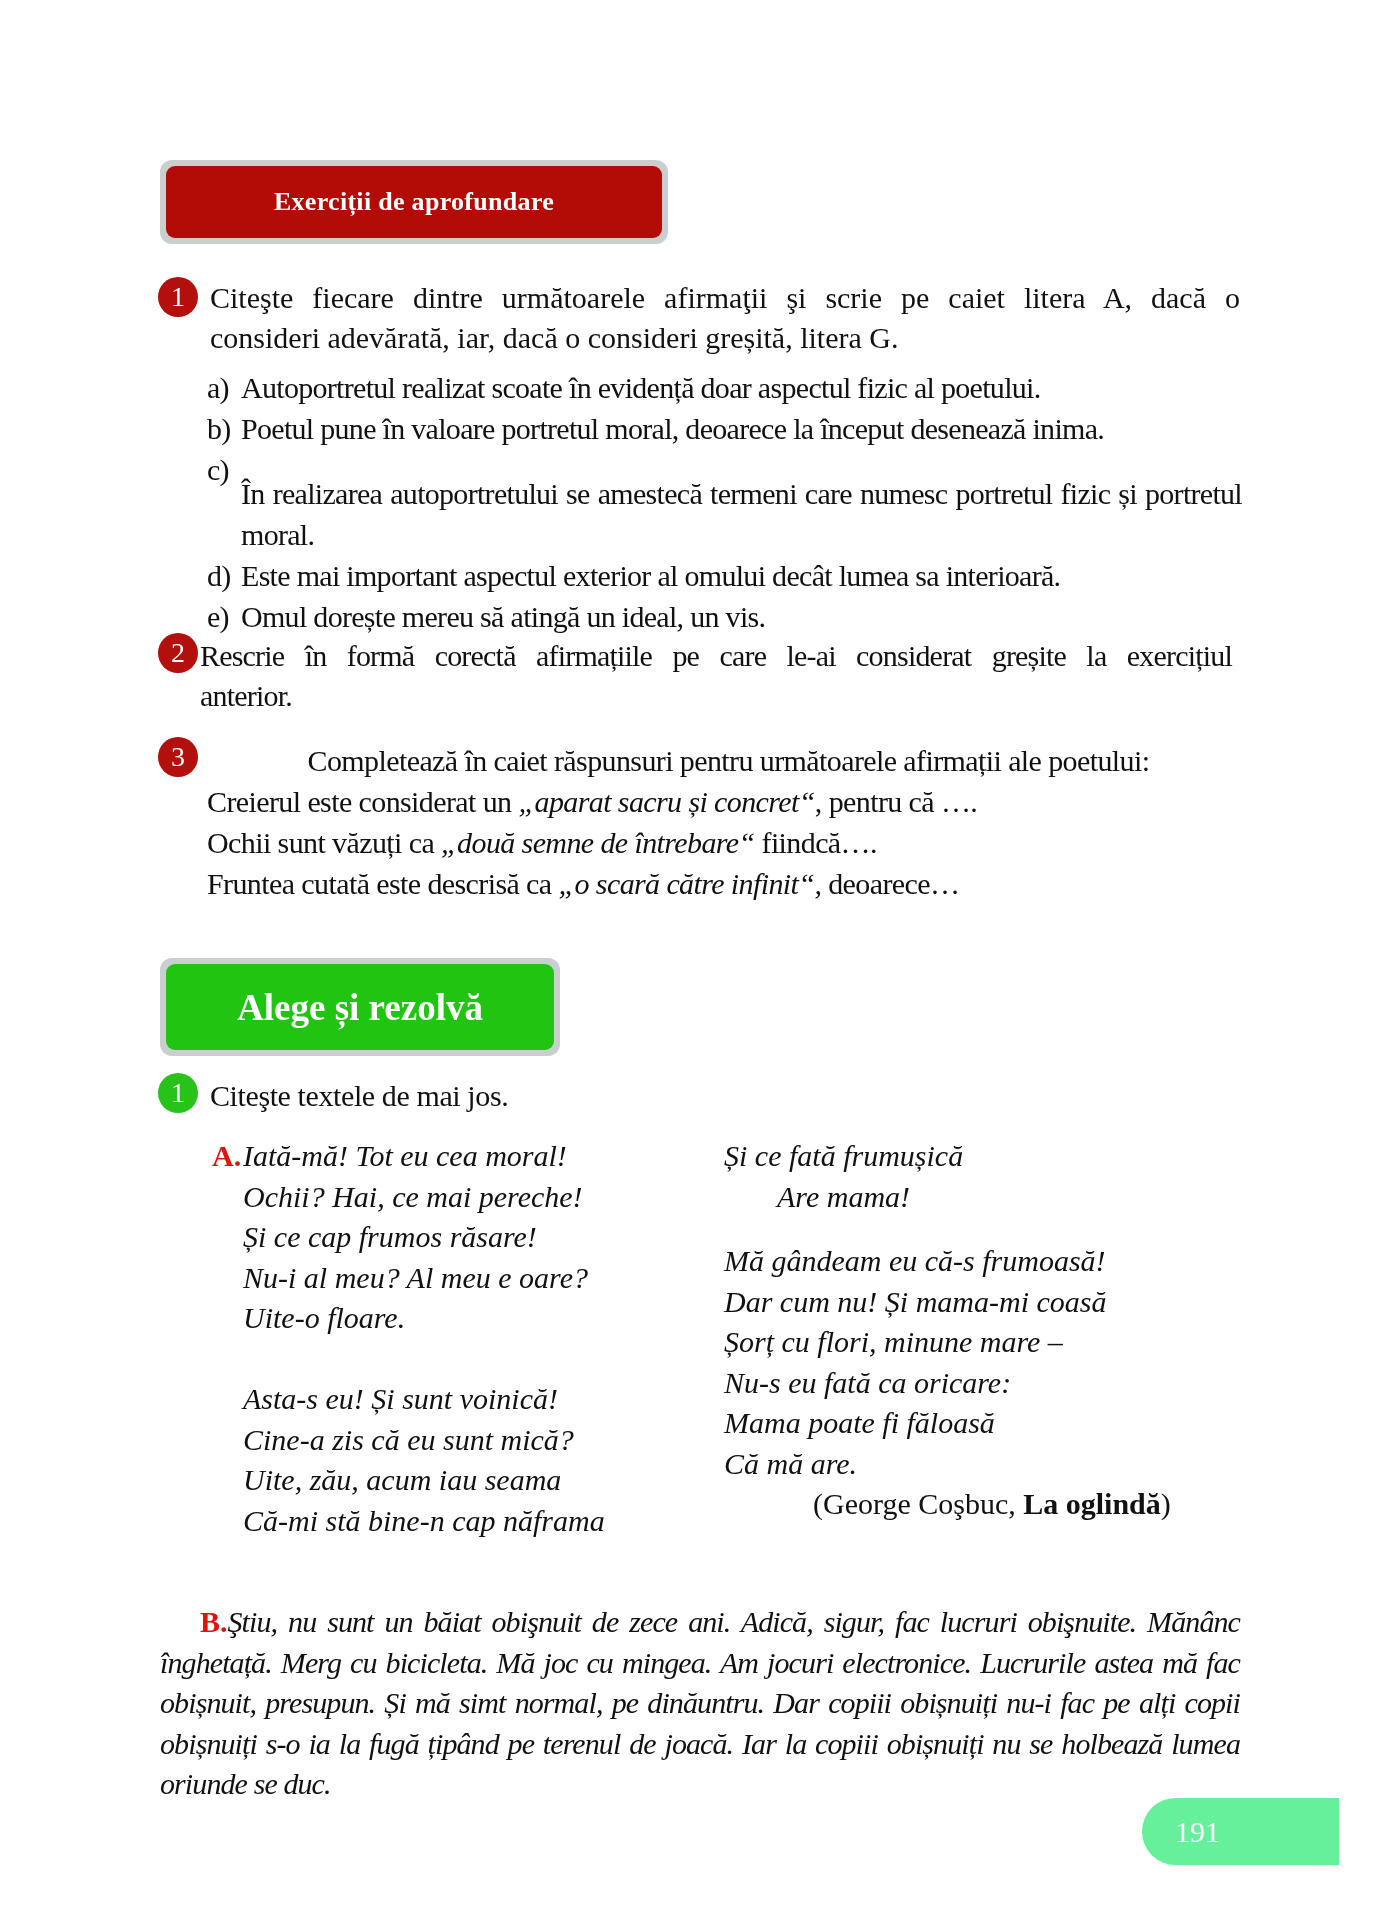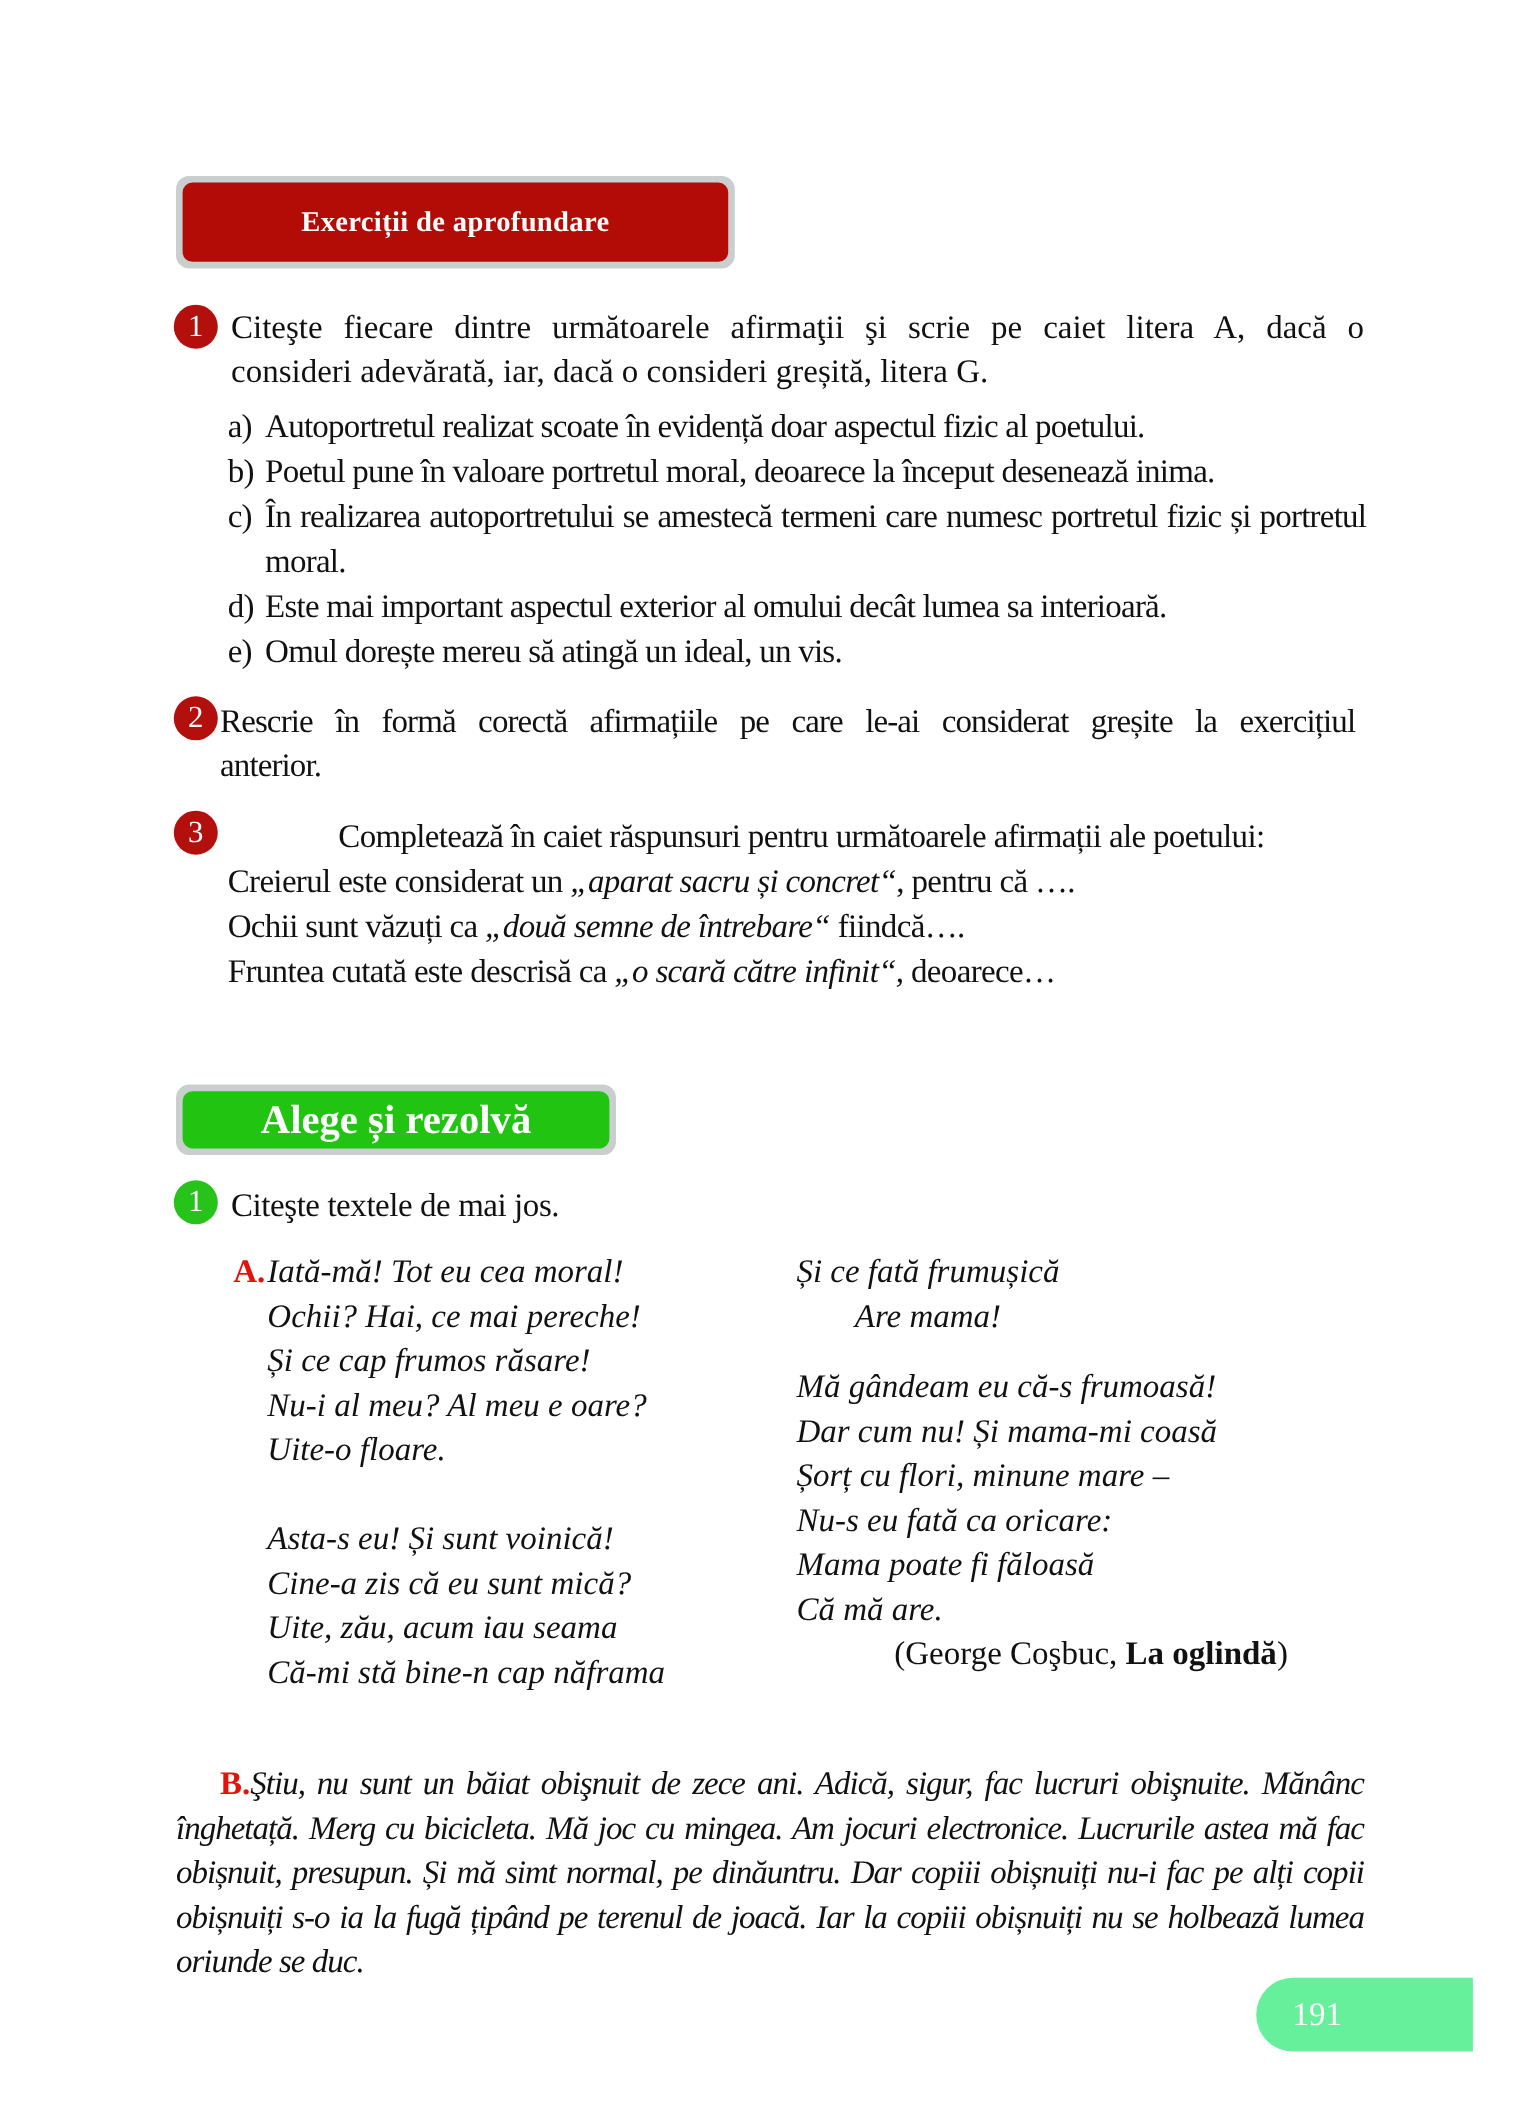--- a/index.html
+++ b/index.html
@@ -22,21 +22,21 @@
       height: 100%;
       display: flex;
       align-items: center;
       justify-content: center;
       color: #ffffff;
       font-weight: bold;
       font-family: "Liberation Serif", serif;
     }
     .banner-red { left: 160px; top: 160px; width: 508px; height: 84px; }
     .banner-red .banner-inner { background: #b30c06; font-size: 26px; letter-spacing: 0.3px; }
-    .banner-green { left: 160px; top: 986px; width: 400px; height: 64px; }
+    .banner-green { left: 160px; top: 958px; width: 400px; height: 98px; }
     .banner-green .banner-inner { background: #22c412; font-size: 37px; }
 
     .num-circle {
       position: absolute;
       width: 40px; height: 40px;
       border-radius: 50%;
       color: #ffffff;
       font-size: 28px;
       line-height: 40px;
       text-align: center;
@@ -51,21 +51,21 @@
       line-height: 40px;
     }
 
     .ex1-text { left: 210px; top: 278px; width: 1030px; text-align: justify; }
     .ex1-line1 { display: block; text-align: justify; text-align-last: justify; }
 
     .items { left: 207px; top: 367px; width: 1035px; }
     .item { display: flex; font-size: 30px; line-height: 41px; letter-spacing: -0.7px; }
     .item .lbl { width: 34px; flex: none; }
     .item .txt { flex: 1; text-align: justify; }
-    .item-c .txt { text-align: justify; text-align-last: left; }
+    .item-c .txt { text-align: justify; text-align-last: left; margin-top: 24px; }
 
     .ex2 { left: 200px; top: 636px; width: 1032px; letter-spacing: -0.8px; }
     .ex2 .l1 { display: block; text-align: justify; text-align-last: justify; }
 
     .ex3 { left: 207px; top: 740px; width: 1040px; letter-spacing: -0.6px; line-height: 41px; }
     .ex3 .line { display: block; white-space: nowrap; }
     .ex3 i { font-style: italic; }
 
     .ex-g1 { left: 210px; top: 1076px; font-size: 30px; letter-spacing: -0.4px; }
 

